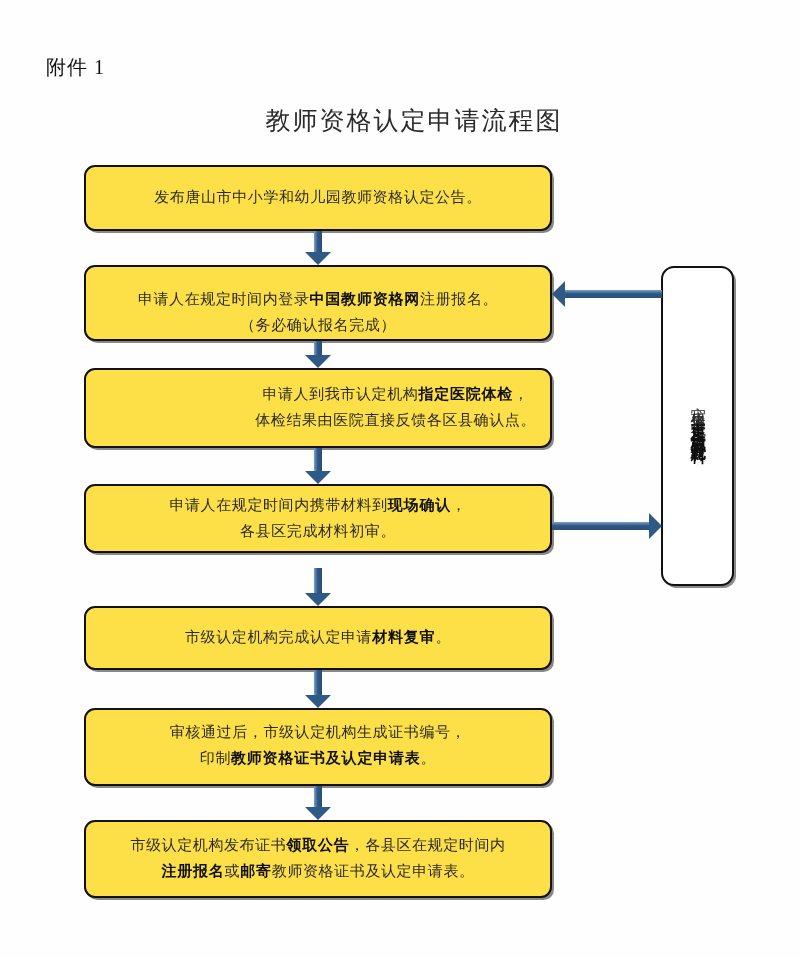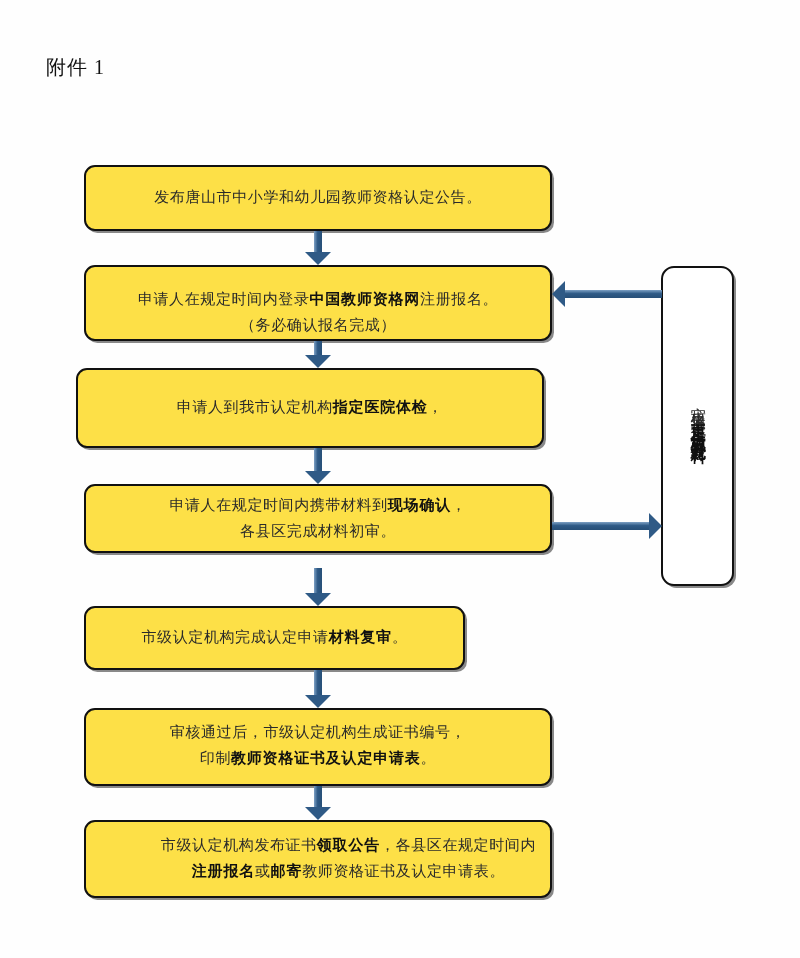--- a/index.html
+++ b/index.html
@@ -67,25 +67,25 @@
     padding: 0 14px;
   }
   .flow-box .box-text b {
     font-weight: bold;
     color: #111;
     letter-spacing: 0.8px;
   }
 
   #box-1 { left: 84px; top: 165px; width: 468px; height: 66px; }
   #box-2 { left: 84px; top: 265px; width: 468px; height: 76px; align-items: flex-end; }
-  #box-3 { left: 76px; top: 368px; width: 468px; height: 80px; }
+  #box-3 { left: 84px; top: 368px; width: 468px; height: 80px; justify-content: flex-end; }
   #box-4 { left: 84px; top: 484px; width: 468px; height: 69px; }
-  #box-5 { left: 84px; top: 606px; width: 381px; height: 64px; }
+  #box-5 { left: 84px; top: 606px; width: 468px; height: 64px; }
   #box-6 { left: 84px; top: 708px; width: 468px; height: 78px; font-family: Liberation Mono, monospace; }
-  #box-7 { left: 84px; top: 820px; width: 468px; height: 78px; justify-content: flex-end; }
+  #box-7 { left: 84px; top: 820px; width: 468px; height: 78px; }
 
   
   #side-box {
     position: absolute;
     left: 661px;
     top: 266px;
     width: 73px;
     height: 320px;
     box-sizing: border-box;
     border: 2.5px solid #111111;
@@ -196,31 +196,32 @@
   #arrow-feedback-out { left: 552px; top: 513px; width: 110px; }
   #arrow-feedback-out .shaft-h { left: 0; right: 11px; }
 </style>
 </head>
 <body>
 
 <div id="page">
 
   <div class="attachment-label">附件 1</div>
 
+  <div class="doc-title">教师资格认定申请流程图</div>
 
   <div class="flow-box" id="box-1">
     <div class="box-text"><span>发布唐山市中小学和幼儿园教师资格认定公告。</span></div>
   </div>
 
   <div class="flow-box" id="box-2">
     <div class="box-text"><span>申请人在规定时间内登录</span><b>中国教师资格网</b><span>注册报名。</span><br><span>（务必确认报名完成）</span></div>
   </div>
 
   <div class="flow-box" id="box-3">
-    <div class="box-text"><span>申请人到我市认定机构</span><b>指定医院体检</b><span>，</span><br></div>
+    <div class="box-text"><span>申请人到我市认定机构</span><b>指定医院体检</b><span>，</span><br><span>体检结果由医院直接反馈各区县确认点。</span></div>
   </div>
 
   <div class="flow-box" id="box-4">
     <div class="box-text"><span>申请人在规定时间内携带材料到</span><b>现场确认</b><span>，</span><br><span>各县区完成材料初审。</span></div>
   </div>
 
   <div class="flow-box" id="box-5">
     <div class="box-text"><span>市级认定机构完成认定申请</span><b>材料复审</b><span>。</span></div>
   </div>
 

